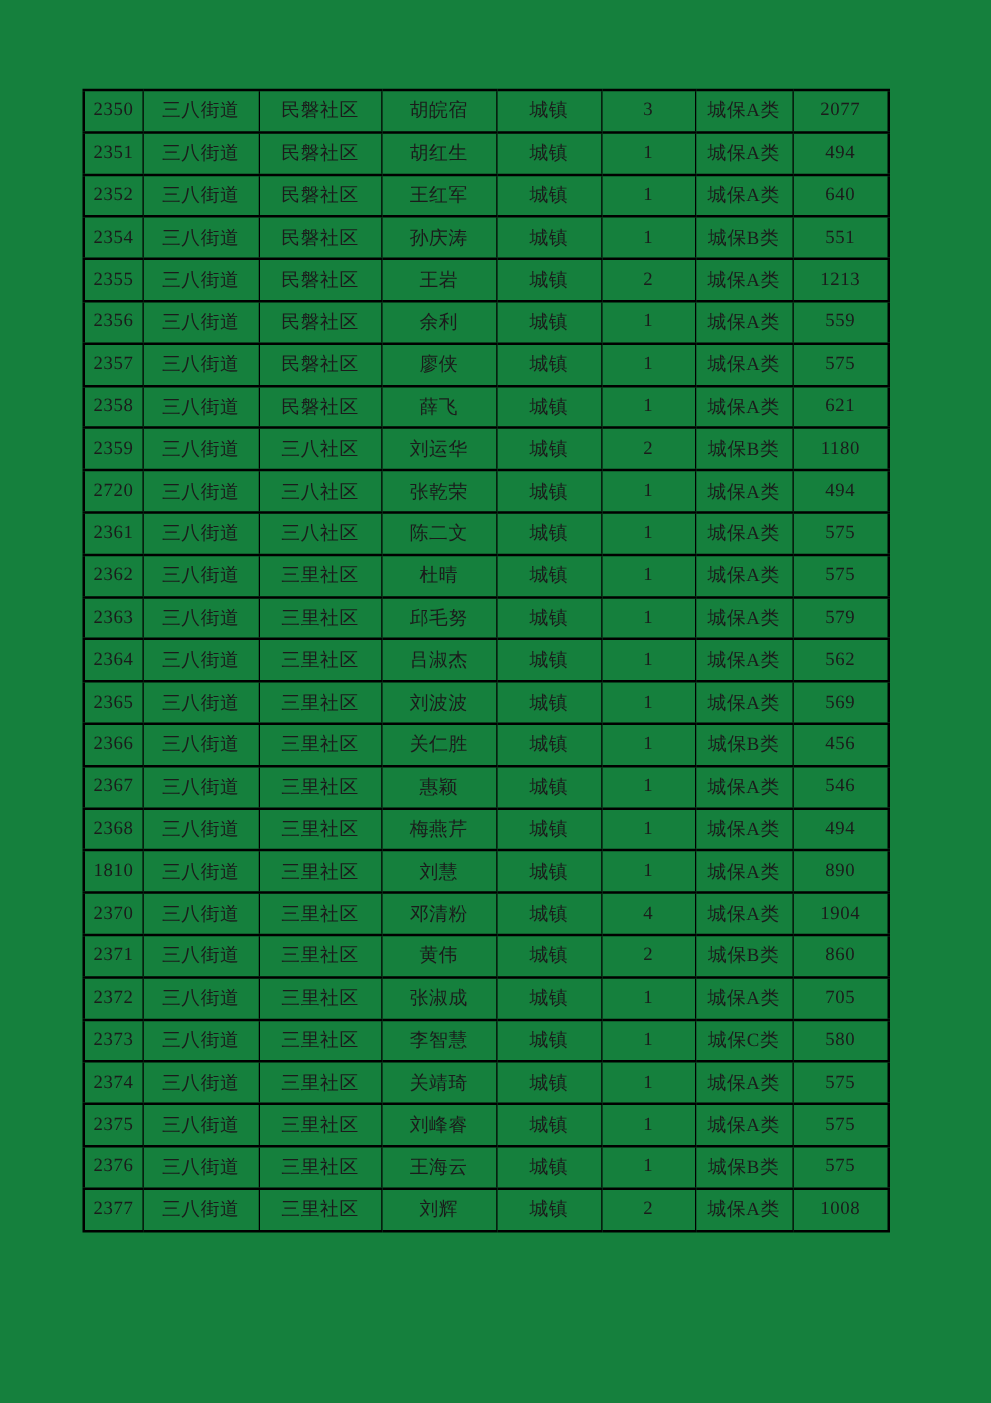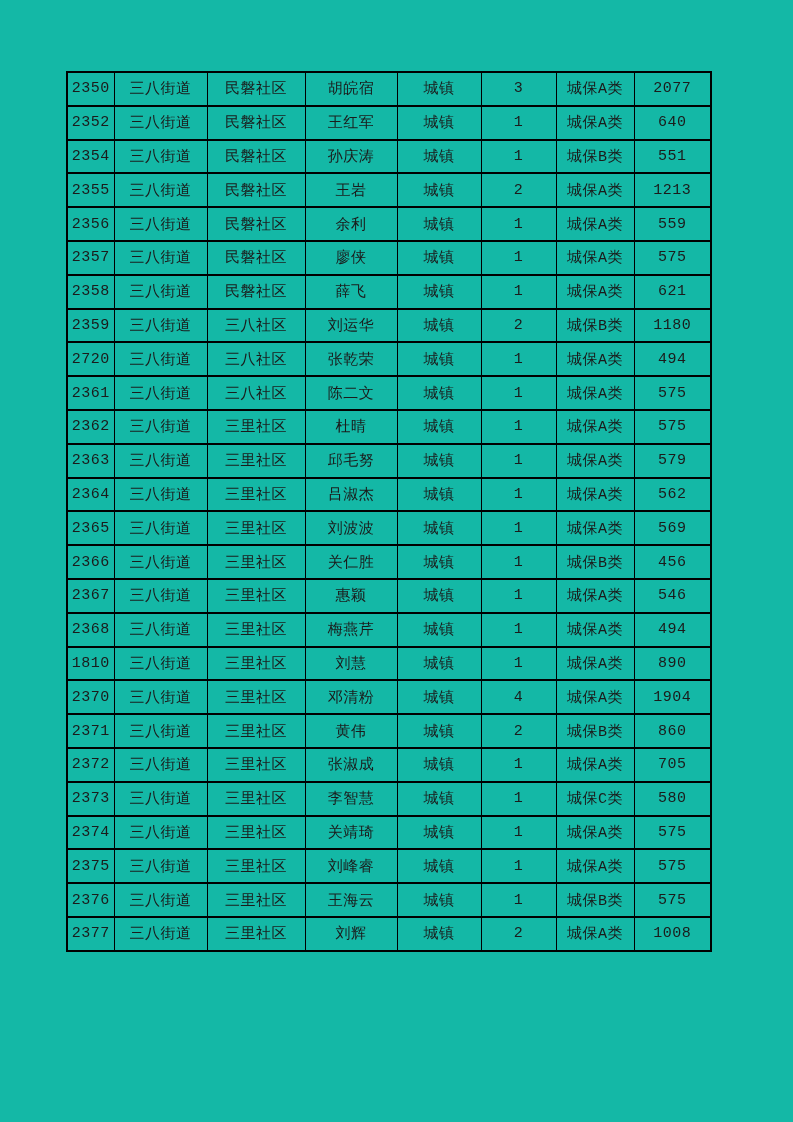--- a/index.html
+++ b/index.html
@@ -7,22 +7,22 @@
     padding: 0;
     width: 793px;
     height: 1122px;
     background: #ffffff;
     overflow: hidden;
   }
   .page {
     position: relative;
     width: 793px;
     height: 1122px;
-    background: #14b8a6;
-    font-family: Liberation Mono, monospace;
+    background: #15803d;
+    font-family: Liberation Serif, serif;
   }
   table.data-table {
     position: absolute;
     left: 66px;
     top: 71px;
     width: 644px;
     border-collapse: collapse;
     table-layout: fixed;
     border: 2.5px solid #000000;
   }
@@ -70,20 +70,30 @@
     <td>2350</td>
     <td>三八街道</td>
     <td>民磐社区</td>
     <td>胡皖宿</td>
     <td>城镇</td>
     <td>3</td>
     <td>城保A类</td>
     <td>2077</td>
   </tr>
         <tr>
+    <td>2351</td>
+    <td>三八街道</td>
+    <td>民磐社区</td>
+    <td>胡红生</td>
+    <td>城镇</td>
+    <td>1</td>
+    <td>城保A类</td>
+    <td>494</td>
+  </tr>
+        <tr>
     <td>2352</td>
     <td>三八街道</td>
     <td>民磐社区</td>
     <td>王红军</td>
     <td>城镇</td>
     <td>1</td>
     <td>城保A类</td>
     <td>640</td>
   </tr>
         <tr>

